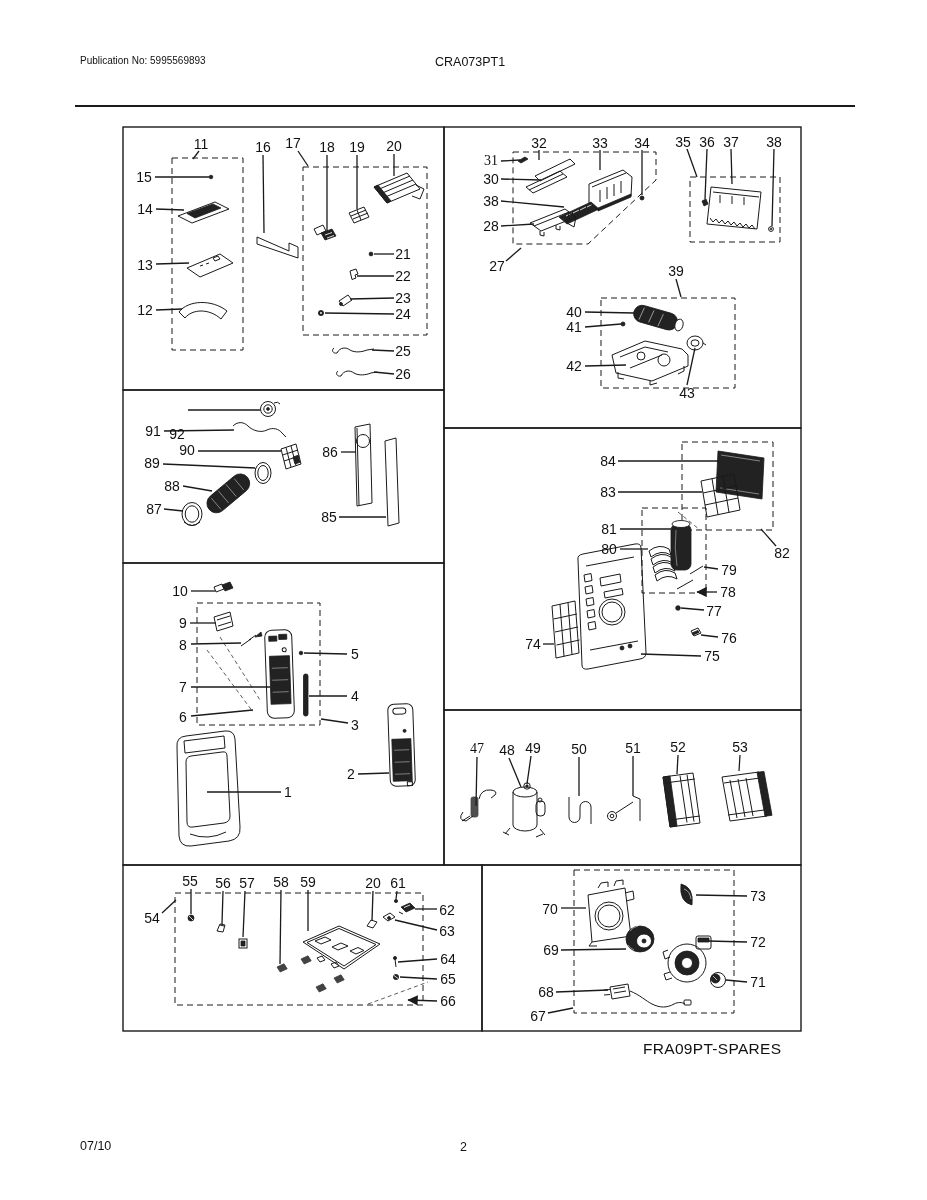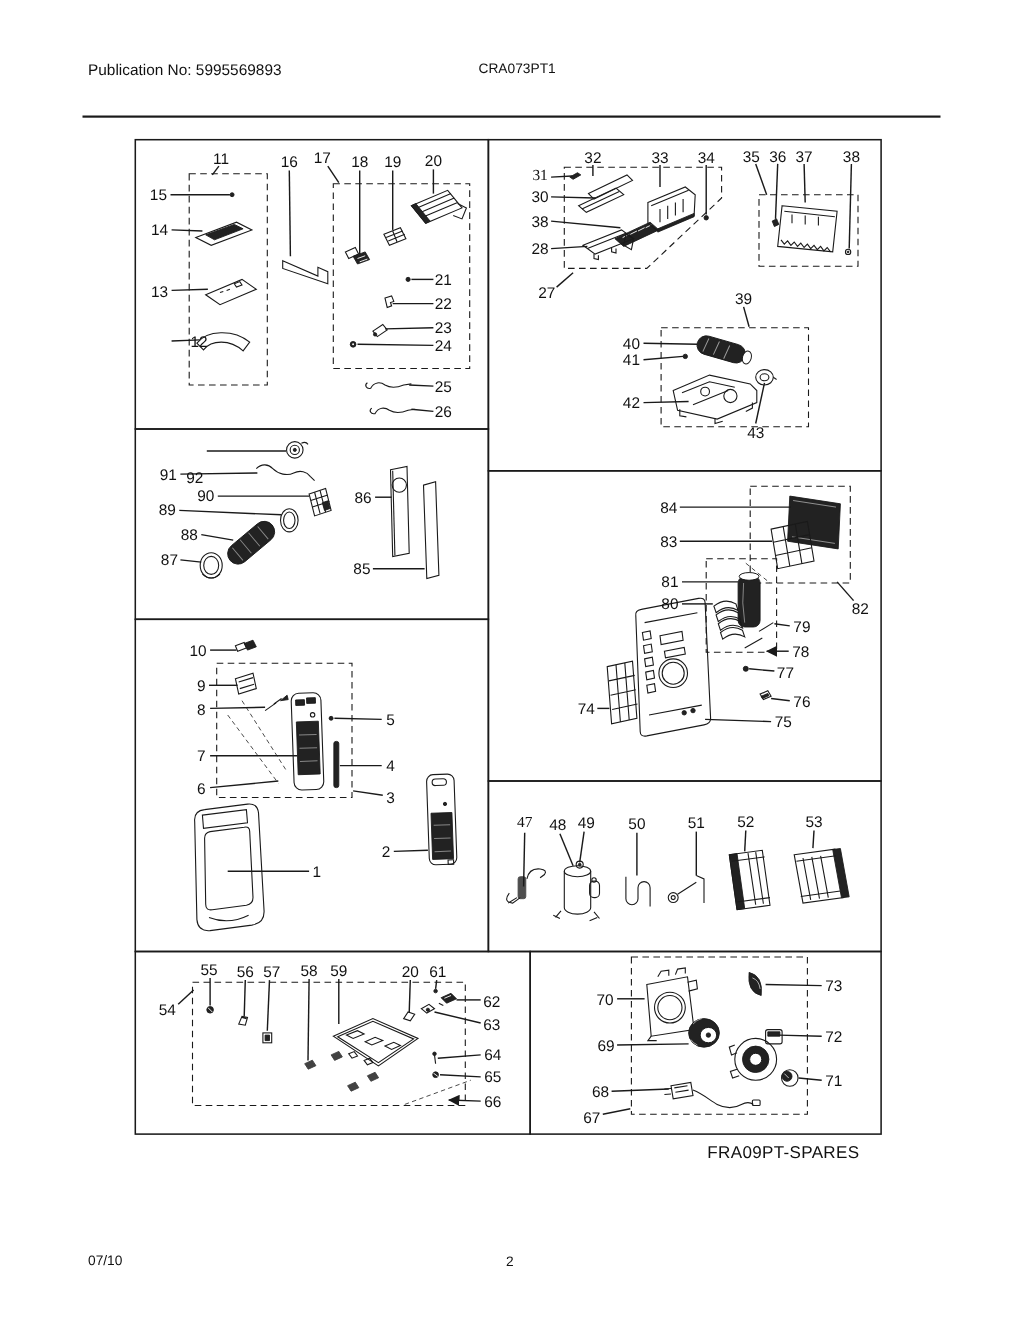--- a/index.html
+++ b/index.html
@@ -1,19 +1,19 @@
 <!DOCTYPE html>
 <html><head>
 <meta charset="utf-8">
 <style>
   html,body{margin:0;padding:0;background:#888;}
   .page{position:relative;width:927px;height:1200px;background:#fff;margin:0 auto;
         font-family:"Liberation Sans",sans-serif;color:#111;overflow:hidden;}
   .page svg{position:absolute;left:0;top:0;}
-  .hdr-pub{position:absolute;left:80px;top:55px;font-size:14px;}
+  .hdr-pub{position:absolute;left:80px;top:55px;font-size:10px;}
   .hdr-model{position:absolute;left:435px;top:55px;font-size:12.5px;}
   .hdr-title{position:absolute;left:0;top:89px;width:927px;text-align:center;font-size:13.5px;letter-spacing:.4px;}
   .hdr-rule{position:absolute;left:75px;top:105px;width:780px;height:2px;background:#1a1a1a;}
   .spares{position:absolute;left:643px;top:1040px;font-size:15.5px;letter-spacing:.3px;}
   .ftr-date{position:absolute;left:80px;top:1139px;font-size:12.5px;}
   .ftr-page{position:absolute;left:0;top:1140px;width:927px;text-align:center;font-size:12.5px;}
   .callout{position:absolute;transform:translate(-50%,-50%);font-size:14px;color:#111;
            line-height:1;white-space:nowrap;}
   
   .box{fill:none;stroke:#1a1a1a;stroke-width:1.4;}
@@ -545,21 +545,21 @@
       <span class="callout" style="left: 351px; top: 774px;">2</span>
       <span class="callout" style="left: 355px; top: 725px;">3</span>
       <span class="callout" style="left: 355px; top: 696px;">4</span>
       <span class="callout" style="left: 355px; top: 654px;">5</span>
       <span class="callout" style="left: 183px; top: 717px;">6</span>
       <span class="callout" style="left: 183px; top: 687px;">7</span>
       <span class="callout" style="left: 183px; top: 645px;">8</span>
       <span class="callout" style="left: 183px; top: 623px;">9</span>
       <span class="callout" style="left: 180px; top: 591px;">10</span>
       <span class="callout" style="left: 201px; top: 144px;">11</span>
-      <span class="callout" style="left: 145px; top: 310px; margin-left: 36px;">12</span>
+      <span class="callout" style="left: 145px; top: 310px;">12</span>
       <span class="callout" style="left: 145px; top: 265px;">13</span>
       <span class="callout" style="left: 145px; top: 209px;">14</span>
       <span class="callout" style="left: 144px; top: 177px;">15</span>
       <span class="callout" style="left: 263px; top: 147px; text-align: center;">16</span>
       <span class="callout" style="left: 293px; top: 143px;">17</span>
       <span class="callout" style="left: 327px; top: 147px;">18</span>
       <span class="callout" style="left: 357px; top: 147px;">19</span>
       <span class="callout" style="left: 394px; top: 146px;">20</span>
       <span class="callout" style="left: 403px; top: 254px;">21</span>
       <span class="callout" style="left: 403px; top: 276px;">22</span>

